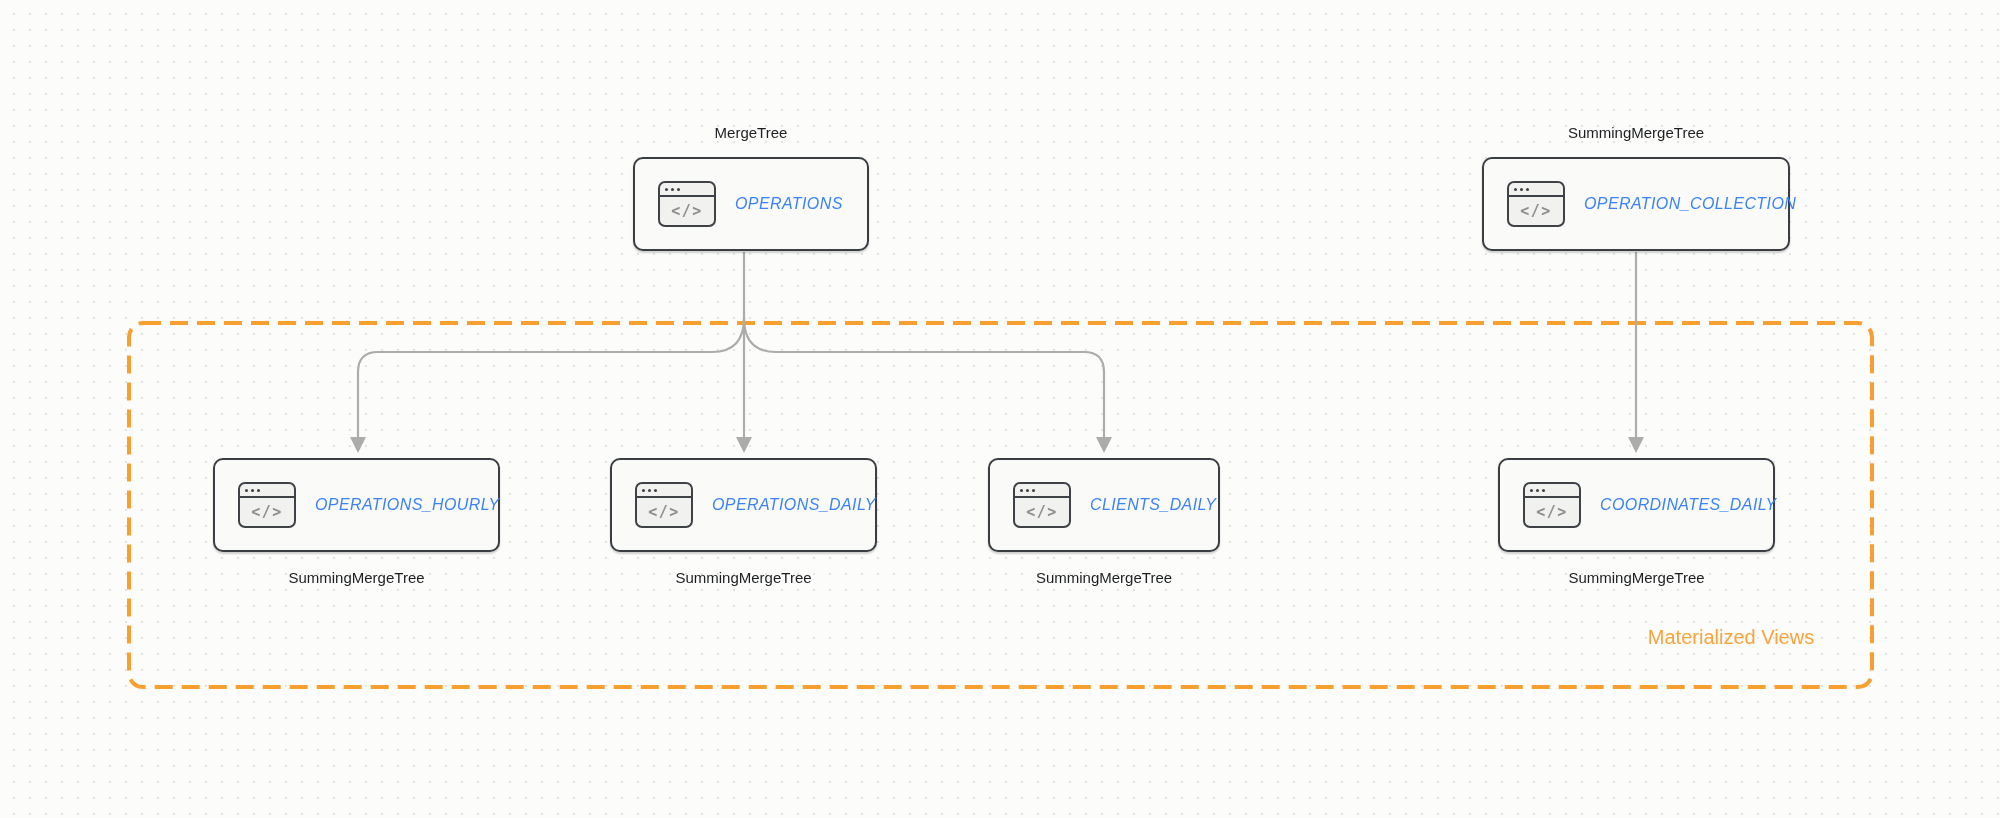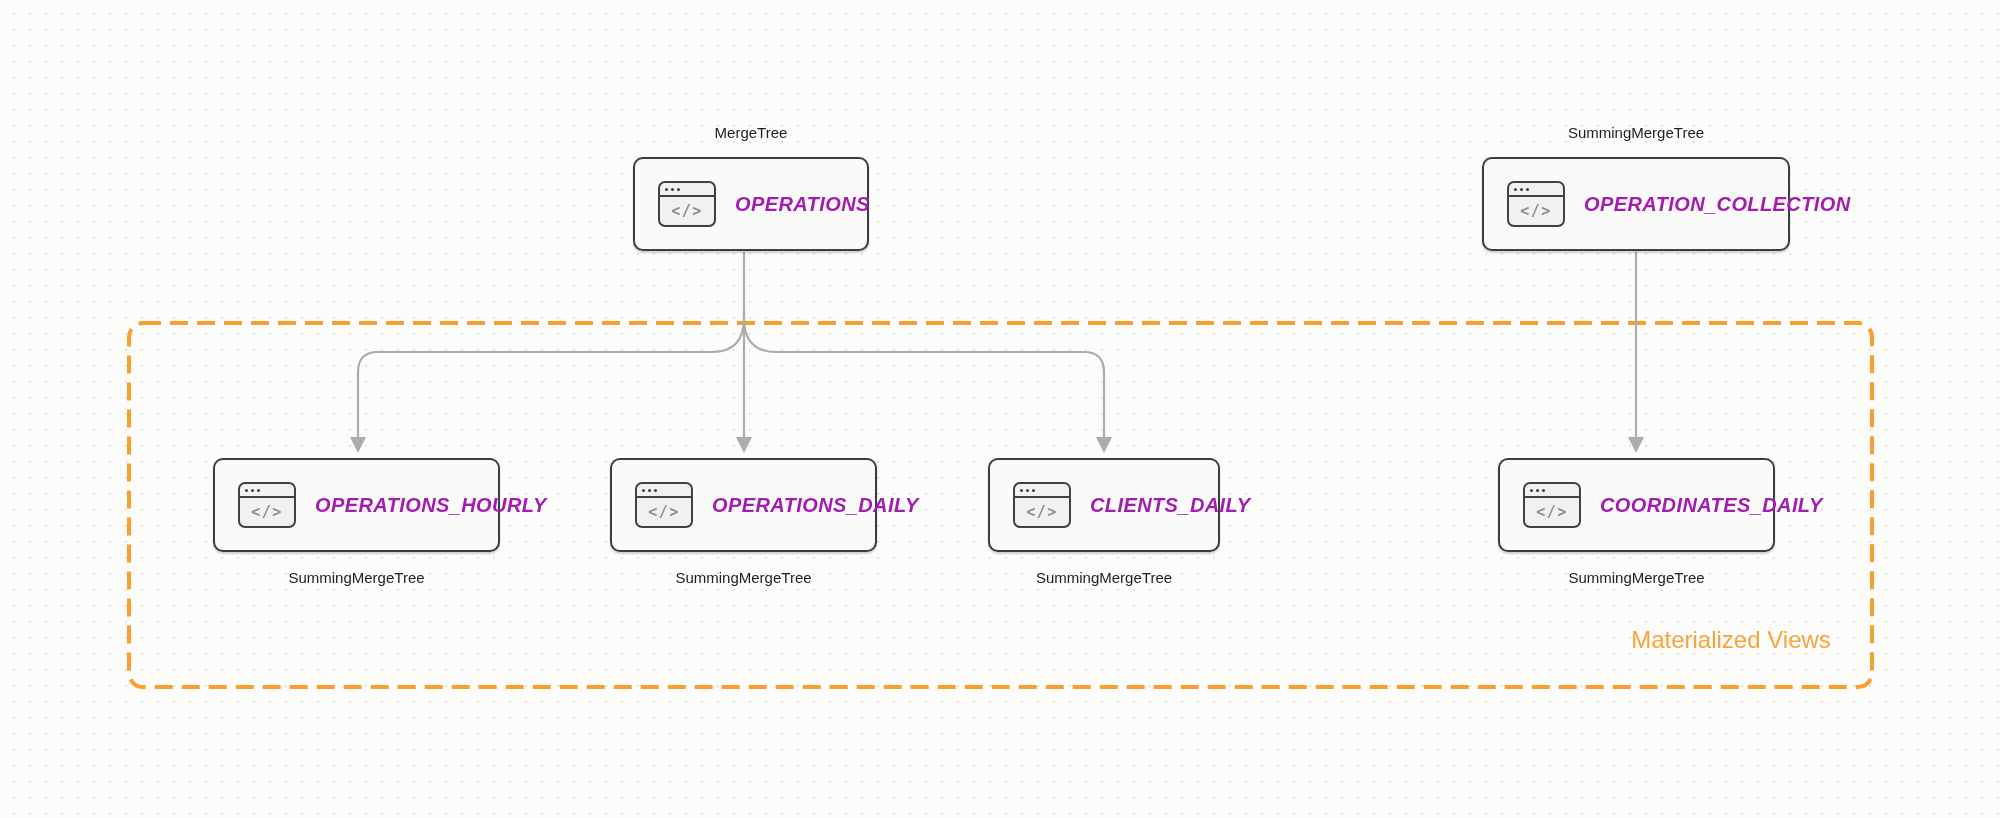--- a/index.html
+++ b/index.html
@@ -30,43 +30,43 @@
   .engine-label{
     position:absolute;left:-40px;right:-40px;
     text-align:center;
     font-size:15px;font-weight:500;color:#1C1E21;
     white-space:nowrap;
   }
   .engine-label.above{top:-33px;}
   .engine-label.below{bottom:-34px;}
   .node-title{
     margin-left:19px;
-    font-size:20px;font-style:italic;font-weight:700;
-    letter-spacing:0.4px;color:#a21caf;white-space:nowrap;
+    font-size:16px;font-style:italic;font-weight:400;
+    letter-spacing:0.4px;color:#3b82f6;white-space:nowrap;
   }
   .win-icon{
     width:58px;height:46px;flex:0 0 auto;
     border:2.5px solid #3E4246;border-radius:7px;
     background:#F1F1EF;box-sizing:border-box;
     overflow:hidden;
   }
   .win-bar{
     height:12px;border-bottom:2px solid #3E4246;
     display:flex;align-items:center;gap:3px;padding:0 5px;
   }
   .win-dot{width:3px;height:3px;border-radius:50%;background:#3E4246;flex:0 0 auto;}
   .win-body{
     height:27px;display:flex;align-items:center;justify-content:center;
     font-family:"DejaVu Sans Mono",monospace;
     font-size:15px;font-weight:bold;letter-spacing:1.5px;color:#8D8D8B;
   }
   .mv-label{
     position:absolute;left:1628px;top:626px;width:206px;
     text-align:center;
-    font-size:24px;font-weight:500;color:#F8A33B;white-space:nowrap;
+    font-size:20px;font-weight:500;color:#F8A33B;white-space:nowrap;
   }
 </style>
 </head>
 <body>
 
 <div class="canvas">
 
   <svg class="overlay">
 
     <rect x="129" y="323" width="1743" height="364" rx="14" ry="14" fill="none" stroke="#F89F2F" stroke-width="4" stroke-dasharray="18 9"></rect>

